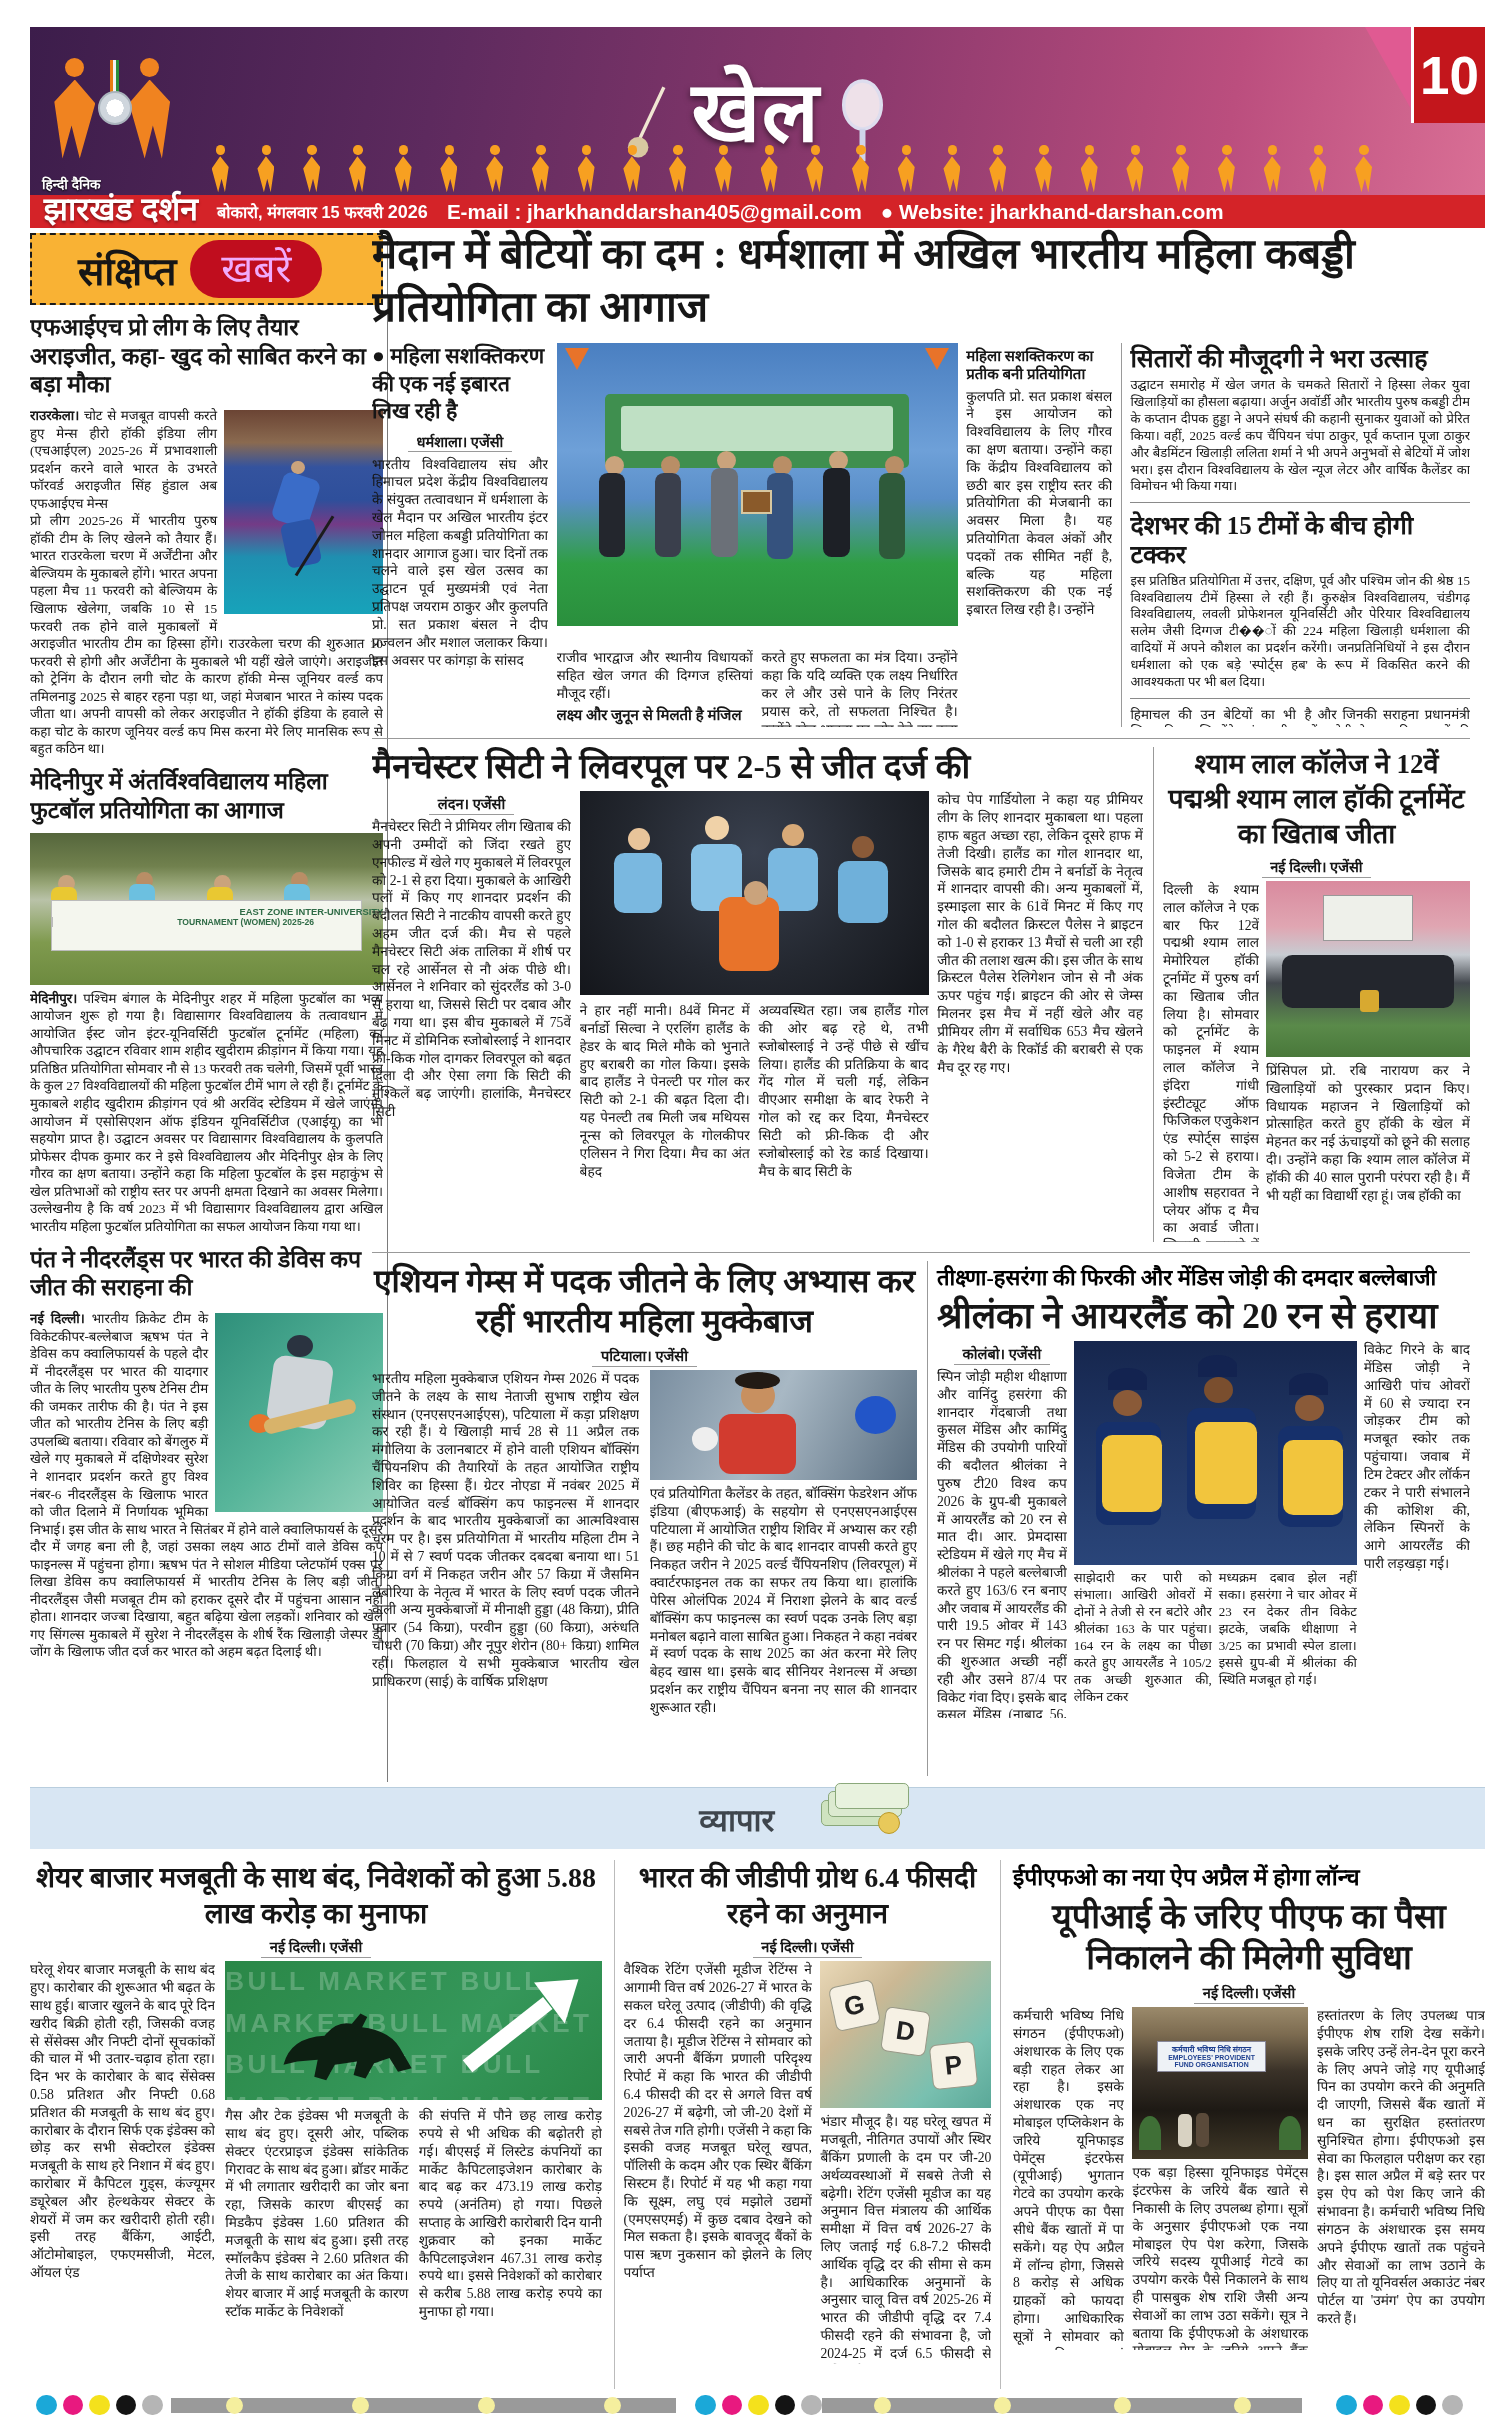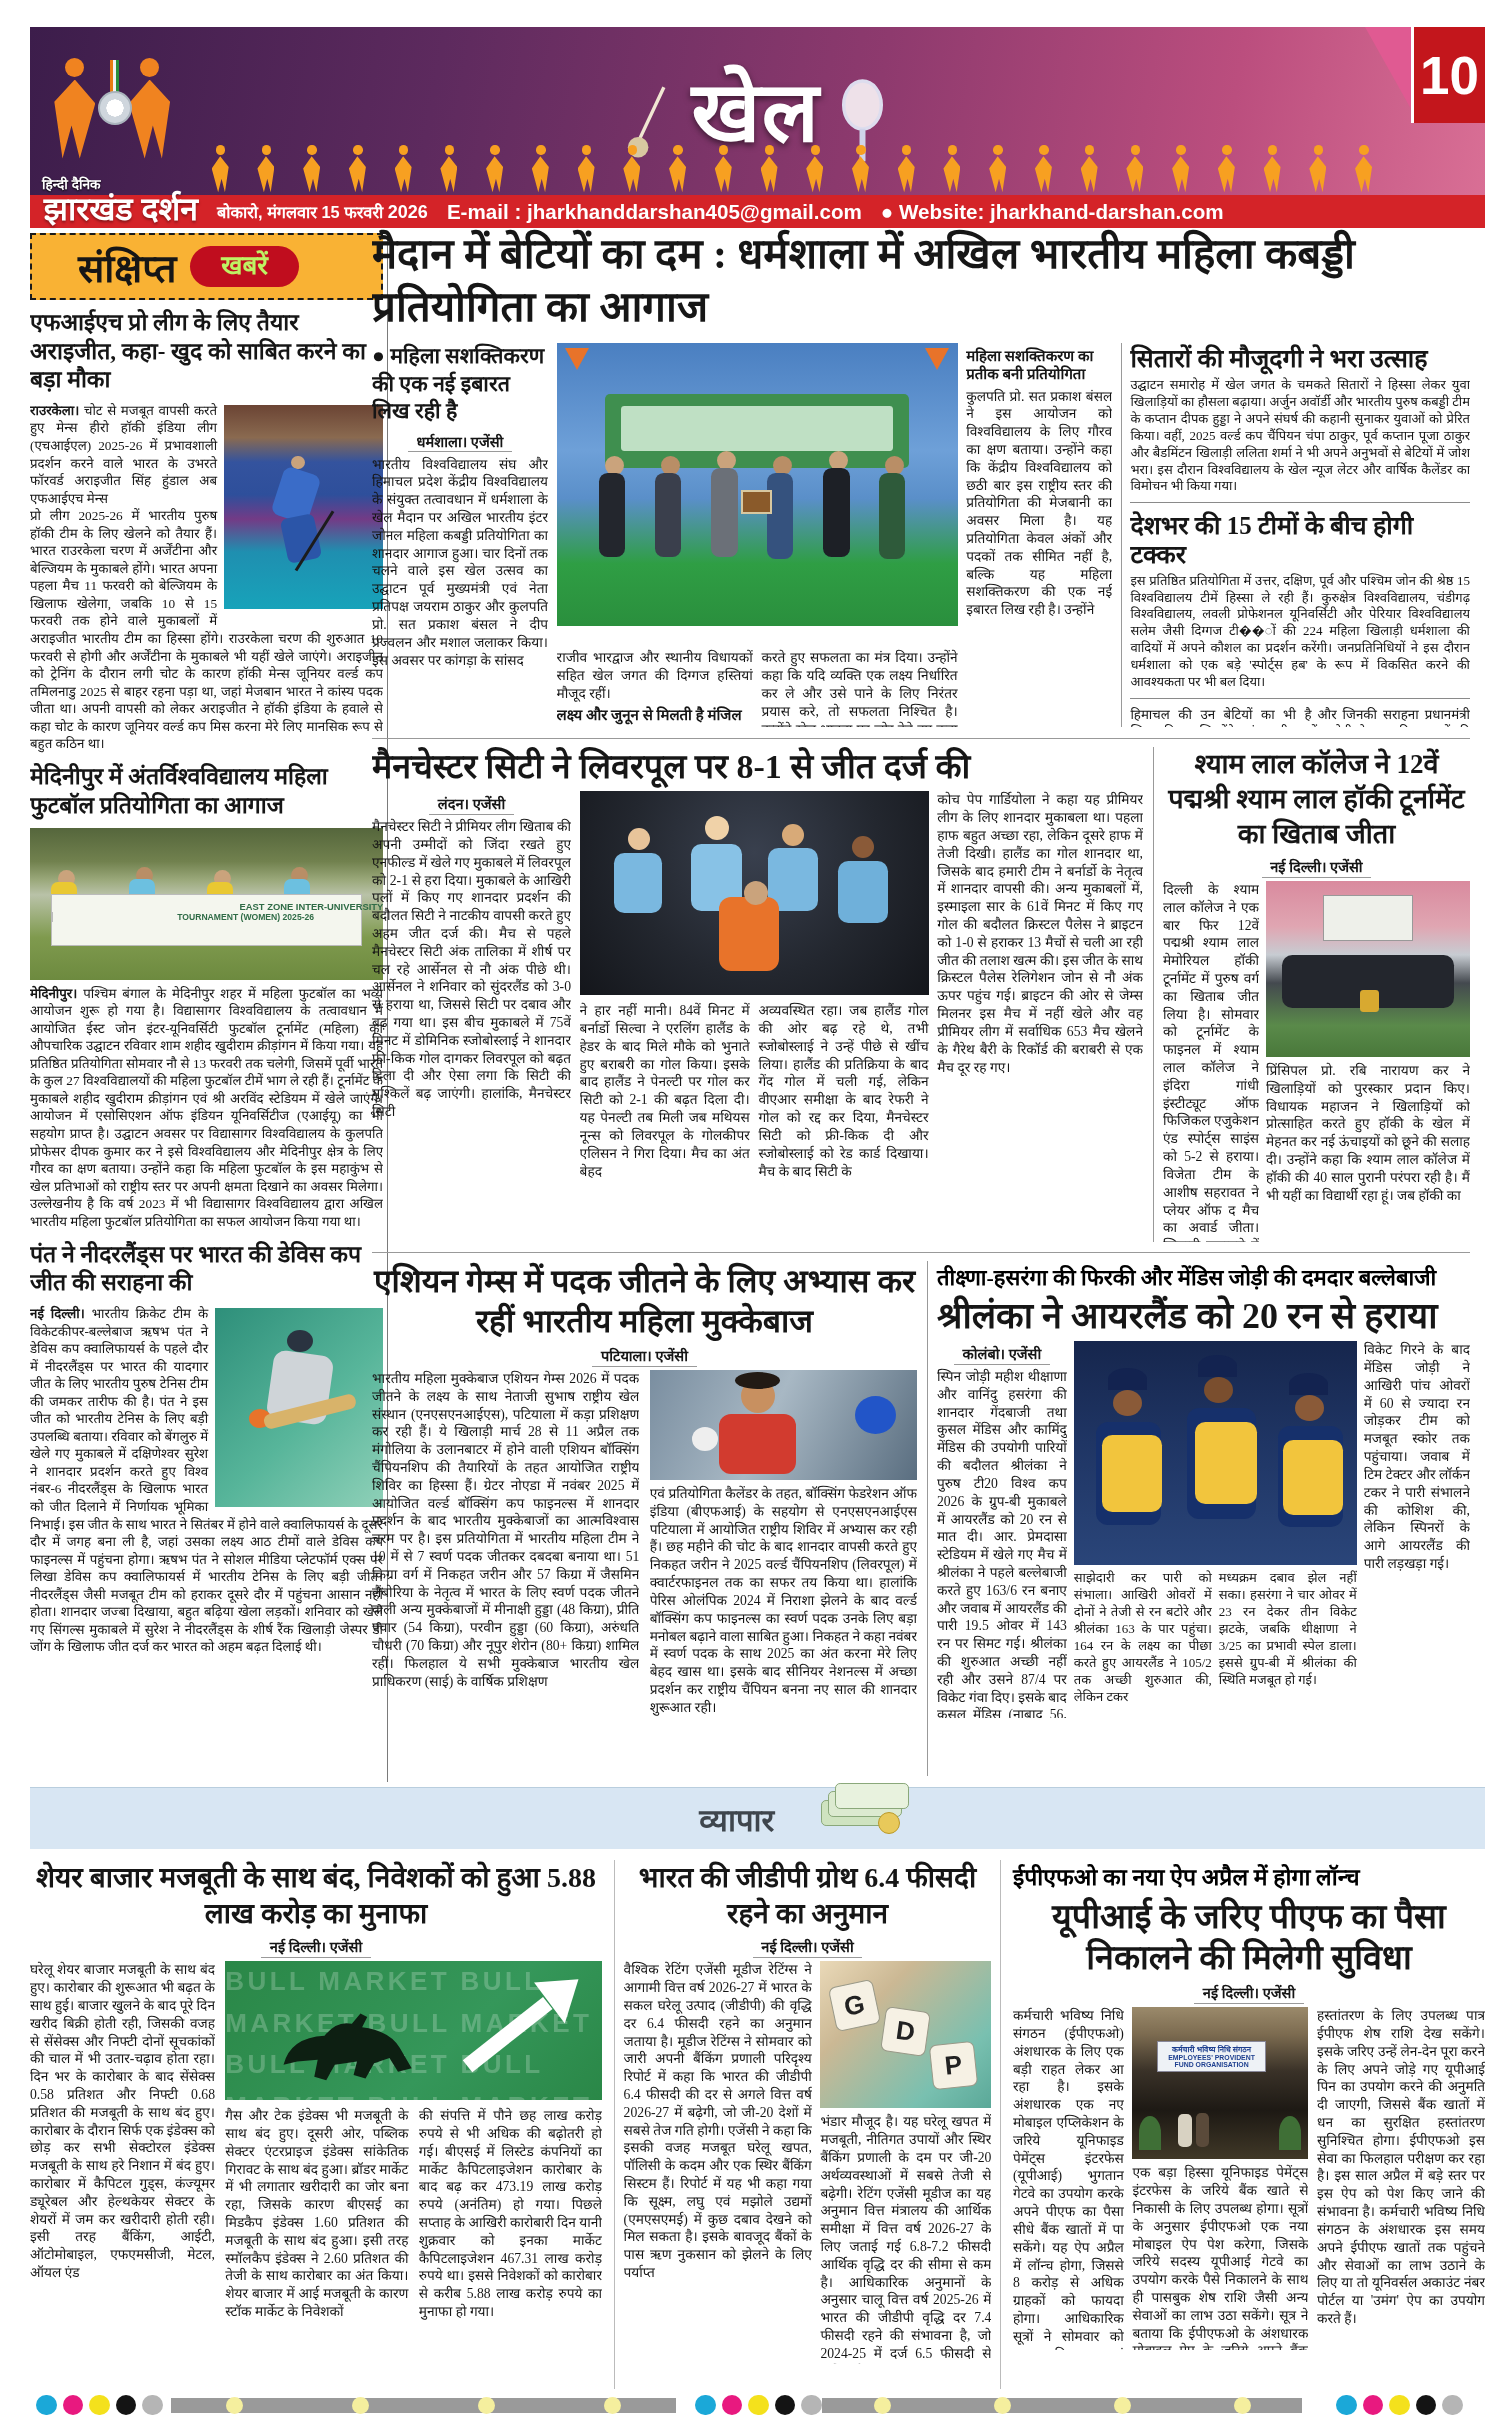--- a/index.html
+++ b/index.html
@@ -37,21 +37,21 @@
   .mast-name{font-size:32px;font-weight:800;line-height:.9;position:relative;top:-2.6px;white-space:nowrap;text-shadow:0 1.7px 2.6px rgba(0,0,0,.35)}
   .mast-date{font-size:16.3px;font-weight:700;white-space:nowrap}
   .mast-date b{font-size:18px}
   .mast-email,.mast-web{font-size:20.6px;font-weight:700;white-space:nowrap}
 
   
   .leftrail{position:absolute;left:30px;top:233px;width:353px;height:1549px;overflow:hidden}
   .vrule{position:absolute;left:387px;top:233px;width:1.3px;height:1549px;background:#7a7a7a}
   .brief-h{display:flex;align-items:center;background:#f9b234;border:2.6px dashed #1b1b1b;padding:5.1px 6.9px;margin-bottom:8.6px}
   .brief-h .l{font-size:39px;font-weight:800;margin-left:39px}
-  .brief-h .r{background:#c00d1e;color:#bef264;font-size:26px;font-weight:700;border-radius:51px;padding:0 31px 5.1px;margin-left:13.7px}
+  .brief-h .r{background:#c00d1e;color:#f0abfc;font-size:39px;font-weight:400;border-radius:51px;padding:0 31px 5.1px;margin-left:13.7px}
   .ra{margin-bottom:10.3px}
   .ra h3{font-size:23px;line-height:1.25;font-weight:800;margin:5.1px 0 6.9px}
   .ra p{font-size:13.3px;line-height:1.32;text-align:justify}
   .lead{font-weight:700}
   .flr{float:right;margin:2.6px 0 5.1px 6.9px}
 
   
   .ph{position:relative;overflow:hidden;background:#999}
   .abs{position:absolute}
   .ph-hockey{width:159px;height:204px;background:linear-gradient(180deg,#6b4434 0%,#8a6a50 16%,#34539e 28%,#2e4f9b 44%,#733b86 56%,#1f8fb0 72%,#17a3ba 100%)}
@@ -336,21 +336,21 @@
           <div class="ktails">
             <div>हिमाचल की उन बेटियों का भी जिक्र किया जिन्होंने अंतरराष्ट्रीय स्तर पर देश का नाम रोशन किया</div>
             <div>है और जिनकी सराहना प्रधानमंत्री नरेंद्र मोदी ने 'मन की बात' में की थी।</div>
           </div>
         </div>
       </div>
     </article>
 
     <div class="row2">
       <article class="mc">
-        <h2>मैनचेस्टर सिटी ने लिवरपूल पर 8-1 से जीत दर्ज की</h2>
+        <h2>मैनचेस्टर सिटी ने लिवरपूल पर 2-5 से जीत दर्ज की</h2>
         <div class="mc-grid">
           <div class="mcc1">
             <span class="by"><i>लंदन। एजेंसी</i></span>
             <p class="bt">मैनचेस्टर सिटी ने प्रीमियर लीग खिताब की अपनी उम्मीदों को जिंदा रखते हुए एनफील्ड में खेले गए मुकाबले में लिवरपूल को 2-1 से हरा दिया। मुकाबले के आखिरी पलों में किए गए शानदार प्रदर्शन की बदौलत सिटी ने नाटकीय वापसी करते हुए अहम जीत दर्ज की। मैच से पहले मैनचेस्टर सिटी अंक तालिका में शीर्ष पर चल रहे आर्सेनल से नौ अंक पीछे थी। आर्सेनल ने शनिवार को सुंदरलैंड को 3-0 से हराया था, जिससे सिटी पर दबाव और बढ़ गया था। इस बीच मुकाबले में 75वें मिनट में डोमिनिक स्जोबोस्लाई ने शानदार फ्री-किक गोल दागकर लिवरपूल को बढ़त दिला दी और ऐसा लगा कि सिटी की मुश्किलें बढ़ जाएंगी। हालांकि, मैनचेस्टर सिटी</p>
           </div>
           <div class="mcc2">
             <div class="ph ph-mc">
               <span class="abs" style="left:14%;top:18%;width:22px;height:22px;border-radius:50%;background:#e8c49a"></span>
               <span class="abs" style="left:10%;top:30%;width:48px;height:60px;background:#7ab8e0;border-radius:10.3px"></span>
               <span class="abs" style="left:36%;top:12%;width:24px;height:24px;border-radius:50%;background:#f0d2a8"></span>

